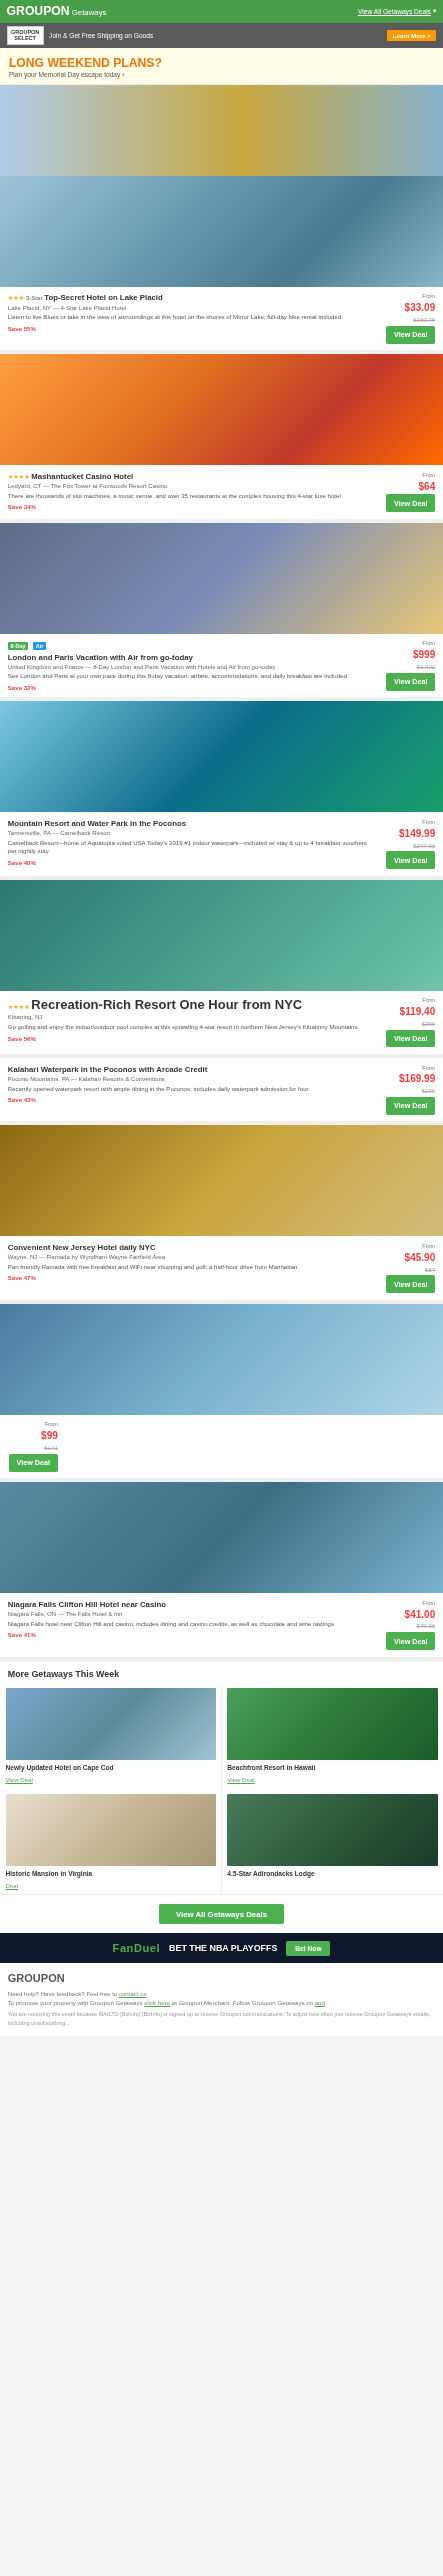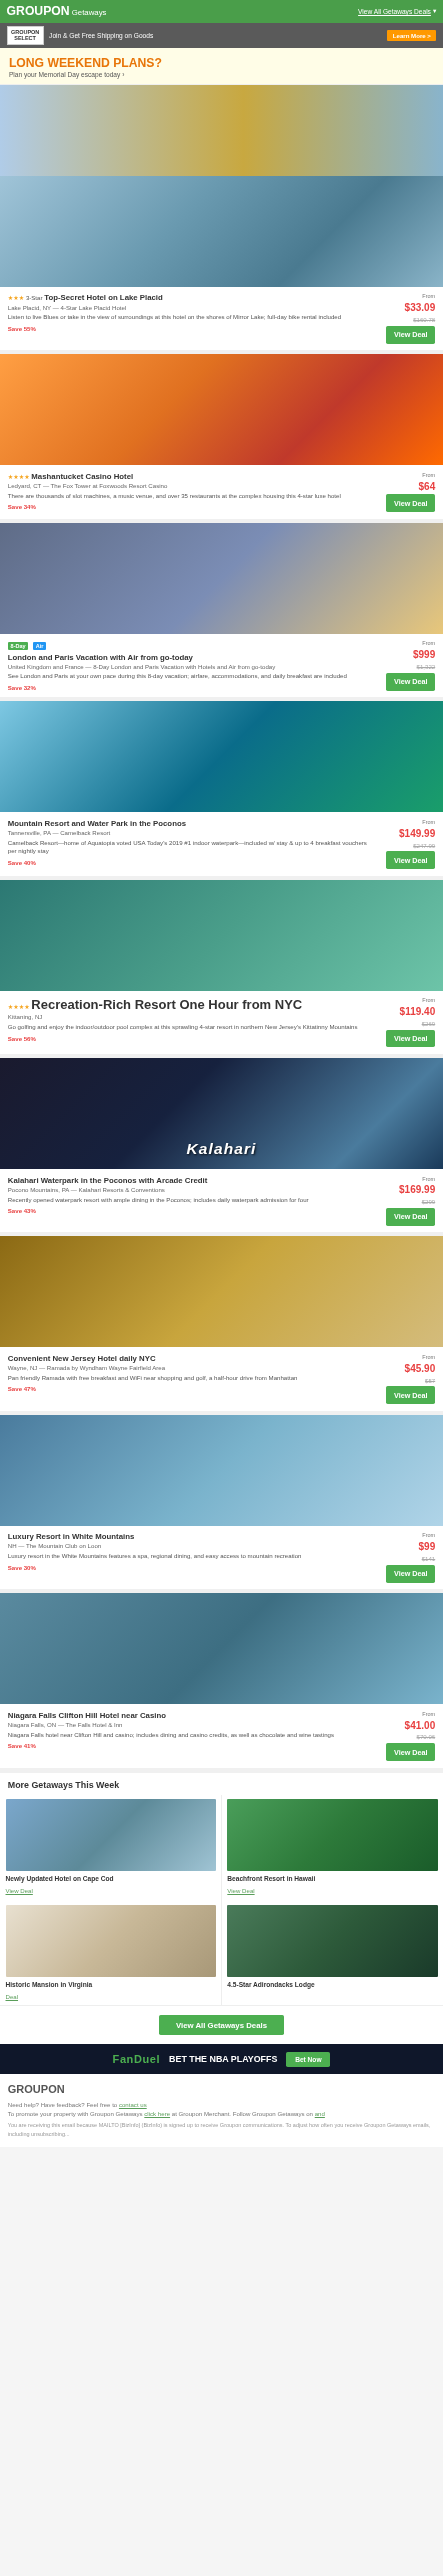--- a/index.html
+++ b/index.html
@@ -122,23 +122,20 @@
     <div style="display:flex; flex-direction:column; align-items:flex-end; gap:2.8px; min-width:55px;">
       <div style="font-size:5.5px; color:#777; text-align:right;">From</div>
       <div style="font-size:10px; font-weight:bold; color:#e84040; text-align:right;">$119.40</div>
       <div style="font-size:6.1px; color:#aaa; text-decoration:line-through; text-align:right;">$269</div>
       <button style="background:#4caf50; color:white; padding:4.4px 7.8px; font-size:7.2px; font-weight:bold; border:none; border-radius:1.7px; cursor:pointer; white-space:nowrap;">View Deal</button>
     </div>
   </div>
 </div>
 
 <div style="background:white; border-bottom:4.4px solid #f0f0f0;">
-  <div style="width:100%; height:111px; background:linear-gradient(135deg, #1a1a2e 0%, #16213e 40%, #4a7b9d 80%, #1a3a5a 100%); position:relative; overflow:hidden;">
-    <div style="position:absolute; bottom:11px; left:50%; transform:translateX(-50%); color:white; font-size:15.5px; font-style:italic; font-weight:bold; letter-spacing:1.1px; text-shadow:1.1px 1.1px 2.2px rgba(0,0,0,0.8);">Kalahari</div>
-  </div>
   <div style="padding:6.6px 7.8px; display:flex; align-items:flex-start; gap:5.5px;">
     <div style="flex:1;">
       <div style="font-weight:bold; color:#333; font-size:7.8px; margin-bottom:1.1px;">Kalahari Waterpark in the Poconos with Arcade Credit</div>
       <div style="color:#666; font-size:6.1px; margin-bottom:2.8px;">Pocono Mountains, PA — Kalahari Resorts &amp; Conventions</div>
       <div style="color:#555; font-size:6.1px; line-height:1.4; margin-bottom:2.8px;">Recently opened waterpark resort with ample dining in the Poconos; includes daily waterpark admission for four</div>
       <div style="color:#e84040; font-size:6.1px; font-weight:bold;">Save 43%</div>
     </div>
     <div style="display:flex; flex-direction:column; align-items:flex-end; gap:2.8px; min-width:55px;">
       <div style="font-size:5.5px; color:#777; text-align:right;">From</div>
       <div style="font-size:10px; font-weight:bold; color:#e84040; text-align:right;">$169.99</div>
@@ -162,26 +159,20 @@
       <div style="font-size:10px; font-weight:bold; color:#e84040; text-align:right;">$45.90</div>
       <div style="font-size:6.1px; color:#aaa; text-decoration:line-through; text-align:right;">$57</div>
       <button style="background:#4caf50; color:white; padding:4.4px 7.8px; font-size:7.2px; font-weight:bold; border:none; border-radius:1.7px; cursor:pointer; white-space:nowrap;">View Deal</button>
     </div>
   </div>
 </div>
 
 <div style="background:white; border-bottom:4.4px solid #f0f0f0;">
   <div style="width:100%; height:111px; background:linear-gradient(135deg, #4a7b9d 0%, #7ab3cc 50%, #b0d4e8 100%);"></div>
   <div style="padding:6.6px 7.8px; display:flex; align-items:flex-start; gap:5.5px;">
-    <div style="flex:1;">
-      <div style="font-weight:bold; color:#333; font-size:7.8px; margin-bottom:1.1px;">Luxury Resort in White Mountains</div>
-      <div style="color:#666; font-size:6.1px; margin-bottom:2.8px;">NH — The Mountain Club on Loon</div>
-      <div style="color:#555; font-size:6.1px; line-height:1.4; margin-bottom:2.8px;">Luxury resort in the White Mountains features a spa, regional dining, and easy access to mountain recreation</div>
-      <div style="color:#e84040; font-size:6.1px; font-weight:bold;">Save 30%</div>
-    </div>
     <div style="display:flex; flex-direction:column; align-items:flex-end; gap:2.8px; min-width:50px;">
       <div style="font-size:5.5px; color:#777; text-align:right;">From</div>
       <div style="font-size:10px; font-weight:bold; color:#e84040; text-align:right;">$99</div>
       <div style="font-size:6.1px; color:#aaa; text-decoration:line-through; text-align:right;">$141</div>
       <button style="background:#4caf50; color:white; padding:4.4px 7.8px; font-size:7.2px; font-weight:bold; border:none; border-radius:1.7px; cursor:pointer; white-space:nowrap;">View Deal</button>
     </div>
   </div>
 </div>
 
 <div style="background:white; border-bottom:4.4px solid #f0f0f0;">

